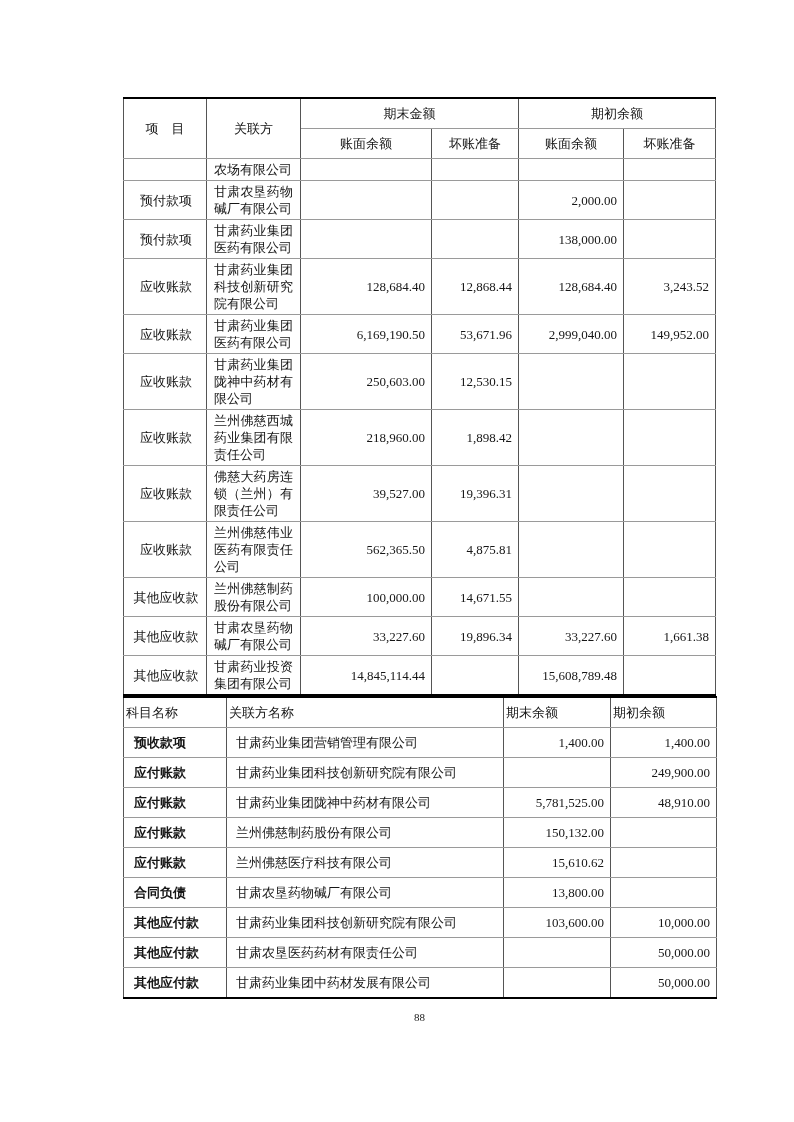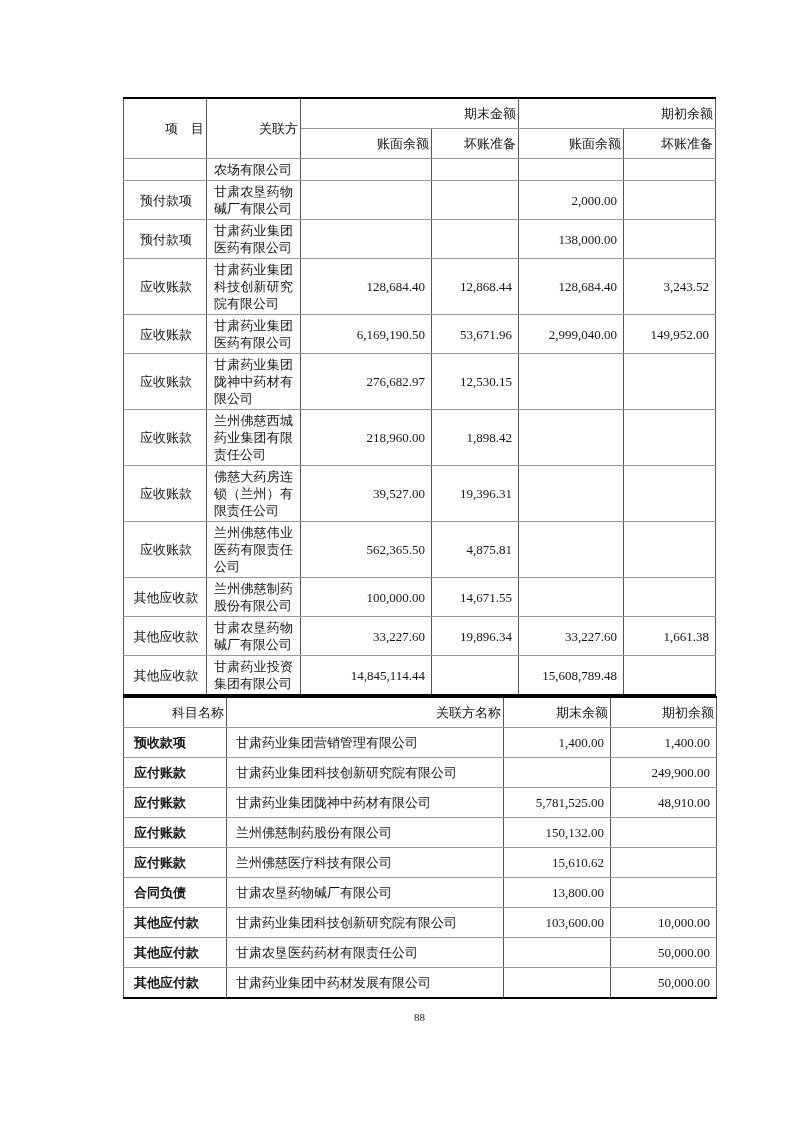--- a/index.html
+++ b/index.html
@@ -11,23 +11,23 @@
   .content{position:absolute;left:123px;top:97px;width:593px;}
   table{border-collapse:collapse;table-layout:fixed;width:593px;font-size:13px;}
   .t1{border-top:2px solid #000;border-bottom:2px solid #000;}
   .t2{border-top:2px solid #000;border-bottom:2px solid #000;}
   th,td{
     border-left:1px solid #555;border-right:1px solid #555;
     border-top:1px solid #9a9a9a;border-bottom:1px solid #9a9a9a;
     font-weight:normal;vertical-align:middle;
     line-height:17px;overflow:hidden;
   }
-  .t1 th{padding:6px 2px;text-align:right;}
+  .t1 th{padding:6px 2px;text-align:center;}
   .t1 td{padding:2px 6px;}
-  .t2 th{padding:6px 2px;text-align:right;margin-top:8px;}
+  .t2 th{padding:6px 2px;text-align:left;margin-top:8px;}
   .t2 td{padding:6px 6px;}
   .c-item{text-align:center;padding-left:8px !important;}
   .c-party{text-align:justify;text-justify:inter-ideograph;padding-left:7px !important;padding-right:7px !important;}
   .c-num{text-align:right;}
   .t2 .c-subject{text-align:left;padding-left:10px !important;font-weight:bold;}
   .t2 .c-pname{text-align:left;padding-left:9px !important;}
   .section-title{font-size:13.5px;line-height:17px;margin:9px 0 9px 35px;}
   .page-number{width:593px;text-align:center;font-size:11px;margin-top:12px;}
 </style>
 </head>
@@ -102,21 +102,21 @@
             <td class="c-party">甘肃药业集团医药有限公司</td>
             <td class="c-num">6,169,190.50</td>
             <td class="c-num">53,671.96</td>
             <td class="c-num">2,999,040.00</td>
             <td class="c-num">149,952.00</td>
           </tr>
 
           <tr>
             <td class="c-item">应收账款</td>
             <td class="c-party">甘肃药业集团陇神中药材有限公司</td>
-            <td class="c-num">276,682.97</td>
+            <td class="c-num">250,603.00</td>
             <td class="c-num">12,530.15</td>
             <td class="c-num"></td>
             <td class="c-num"></td>
           </tr>
 
           <tr>
             <td class="c-item">应收账款</td>
             <td class="c-party">兰州佛慈西城药业集团有限责任公司</td>
             <td class="c-num">218,960.00</td>
             <td class="c-num">1,898.42</td>

